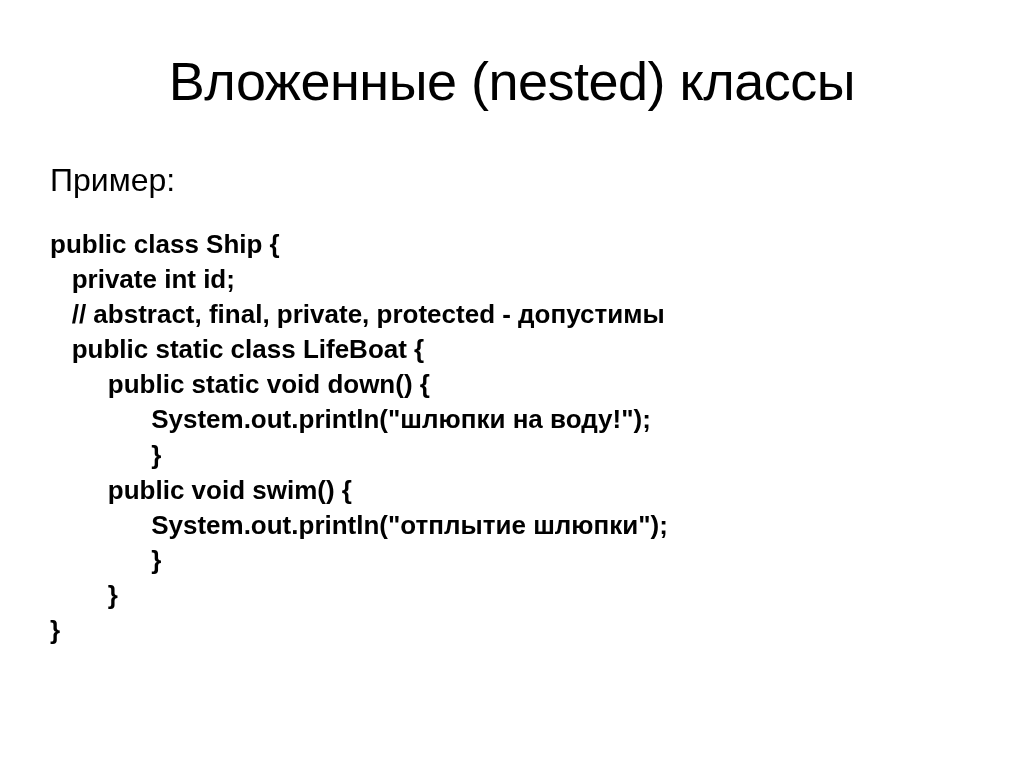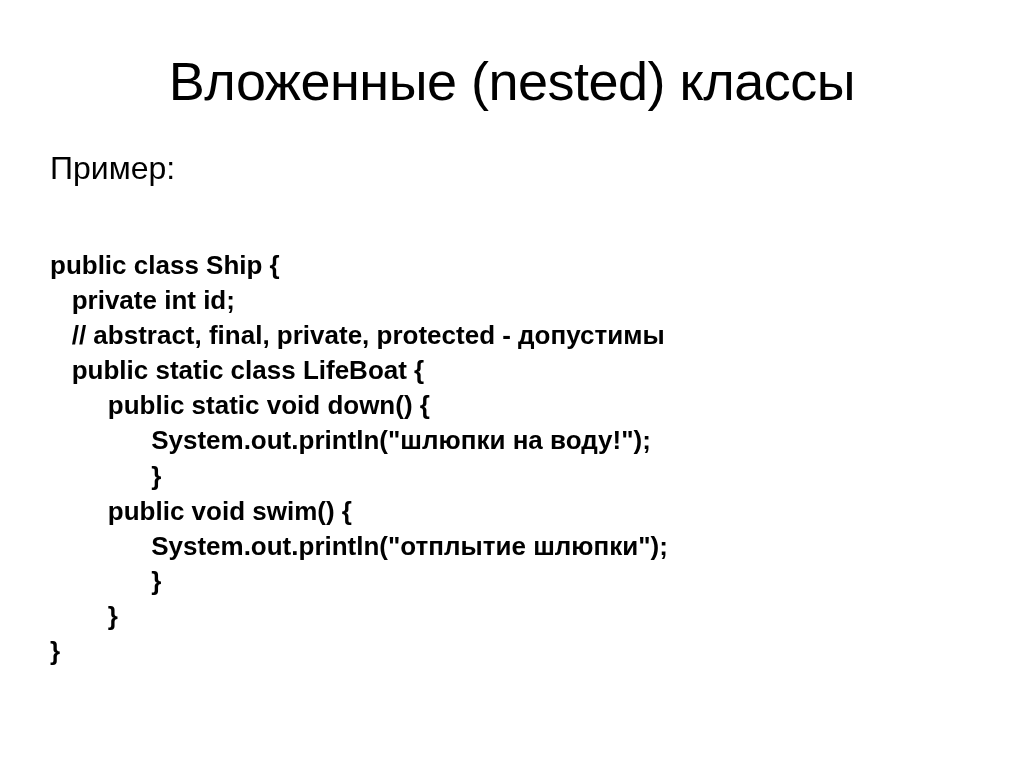--- a/index.html
+++ b/index.html
@@ -13,27 +13,27 @@
       background: #ffffff;
       font-family: Arial, Helvetica, sans-serif;
       color: #000000;
       padding: 50px 40px 40px 40px;
       overflow: hidden;
     }
     .slide-title {
       font-size: 54px;
       font-weight: normal;
       text-align: center;
-      margin-bottom: 38px;
+      margin-bottom: 50px;
       letter-spacing: -0.5px;
     }
     .subtitle {
       font-size: 32px;
       font-weight: normal;
-      margin-bottom: 61px;
+      margin-bottom: 28px;
       padding-left: 10px;
     }
     .code-block {
       font-family: Liberation Sans, sans-serif;
       font-size: 26px;
       font-weight: bold;
       line-height: 1.35;
       white-space: pre;
       padding-left: 10px;
     }

